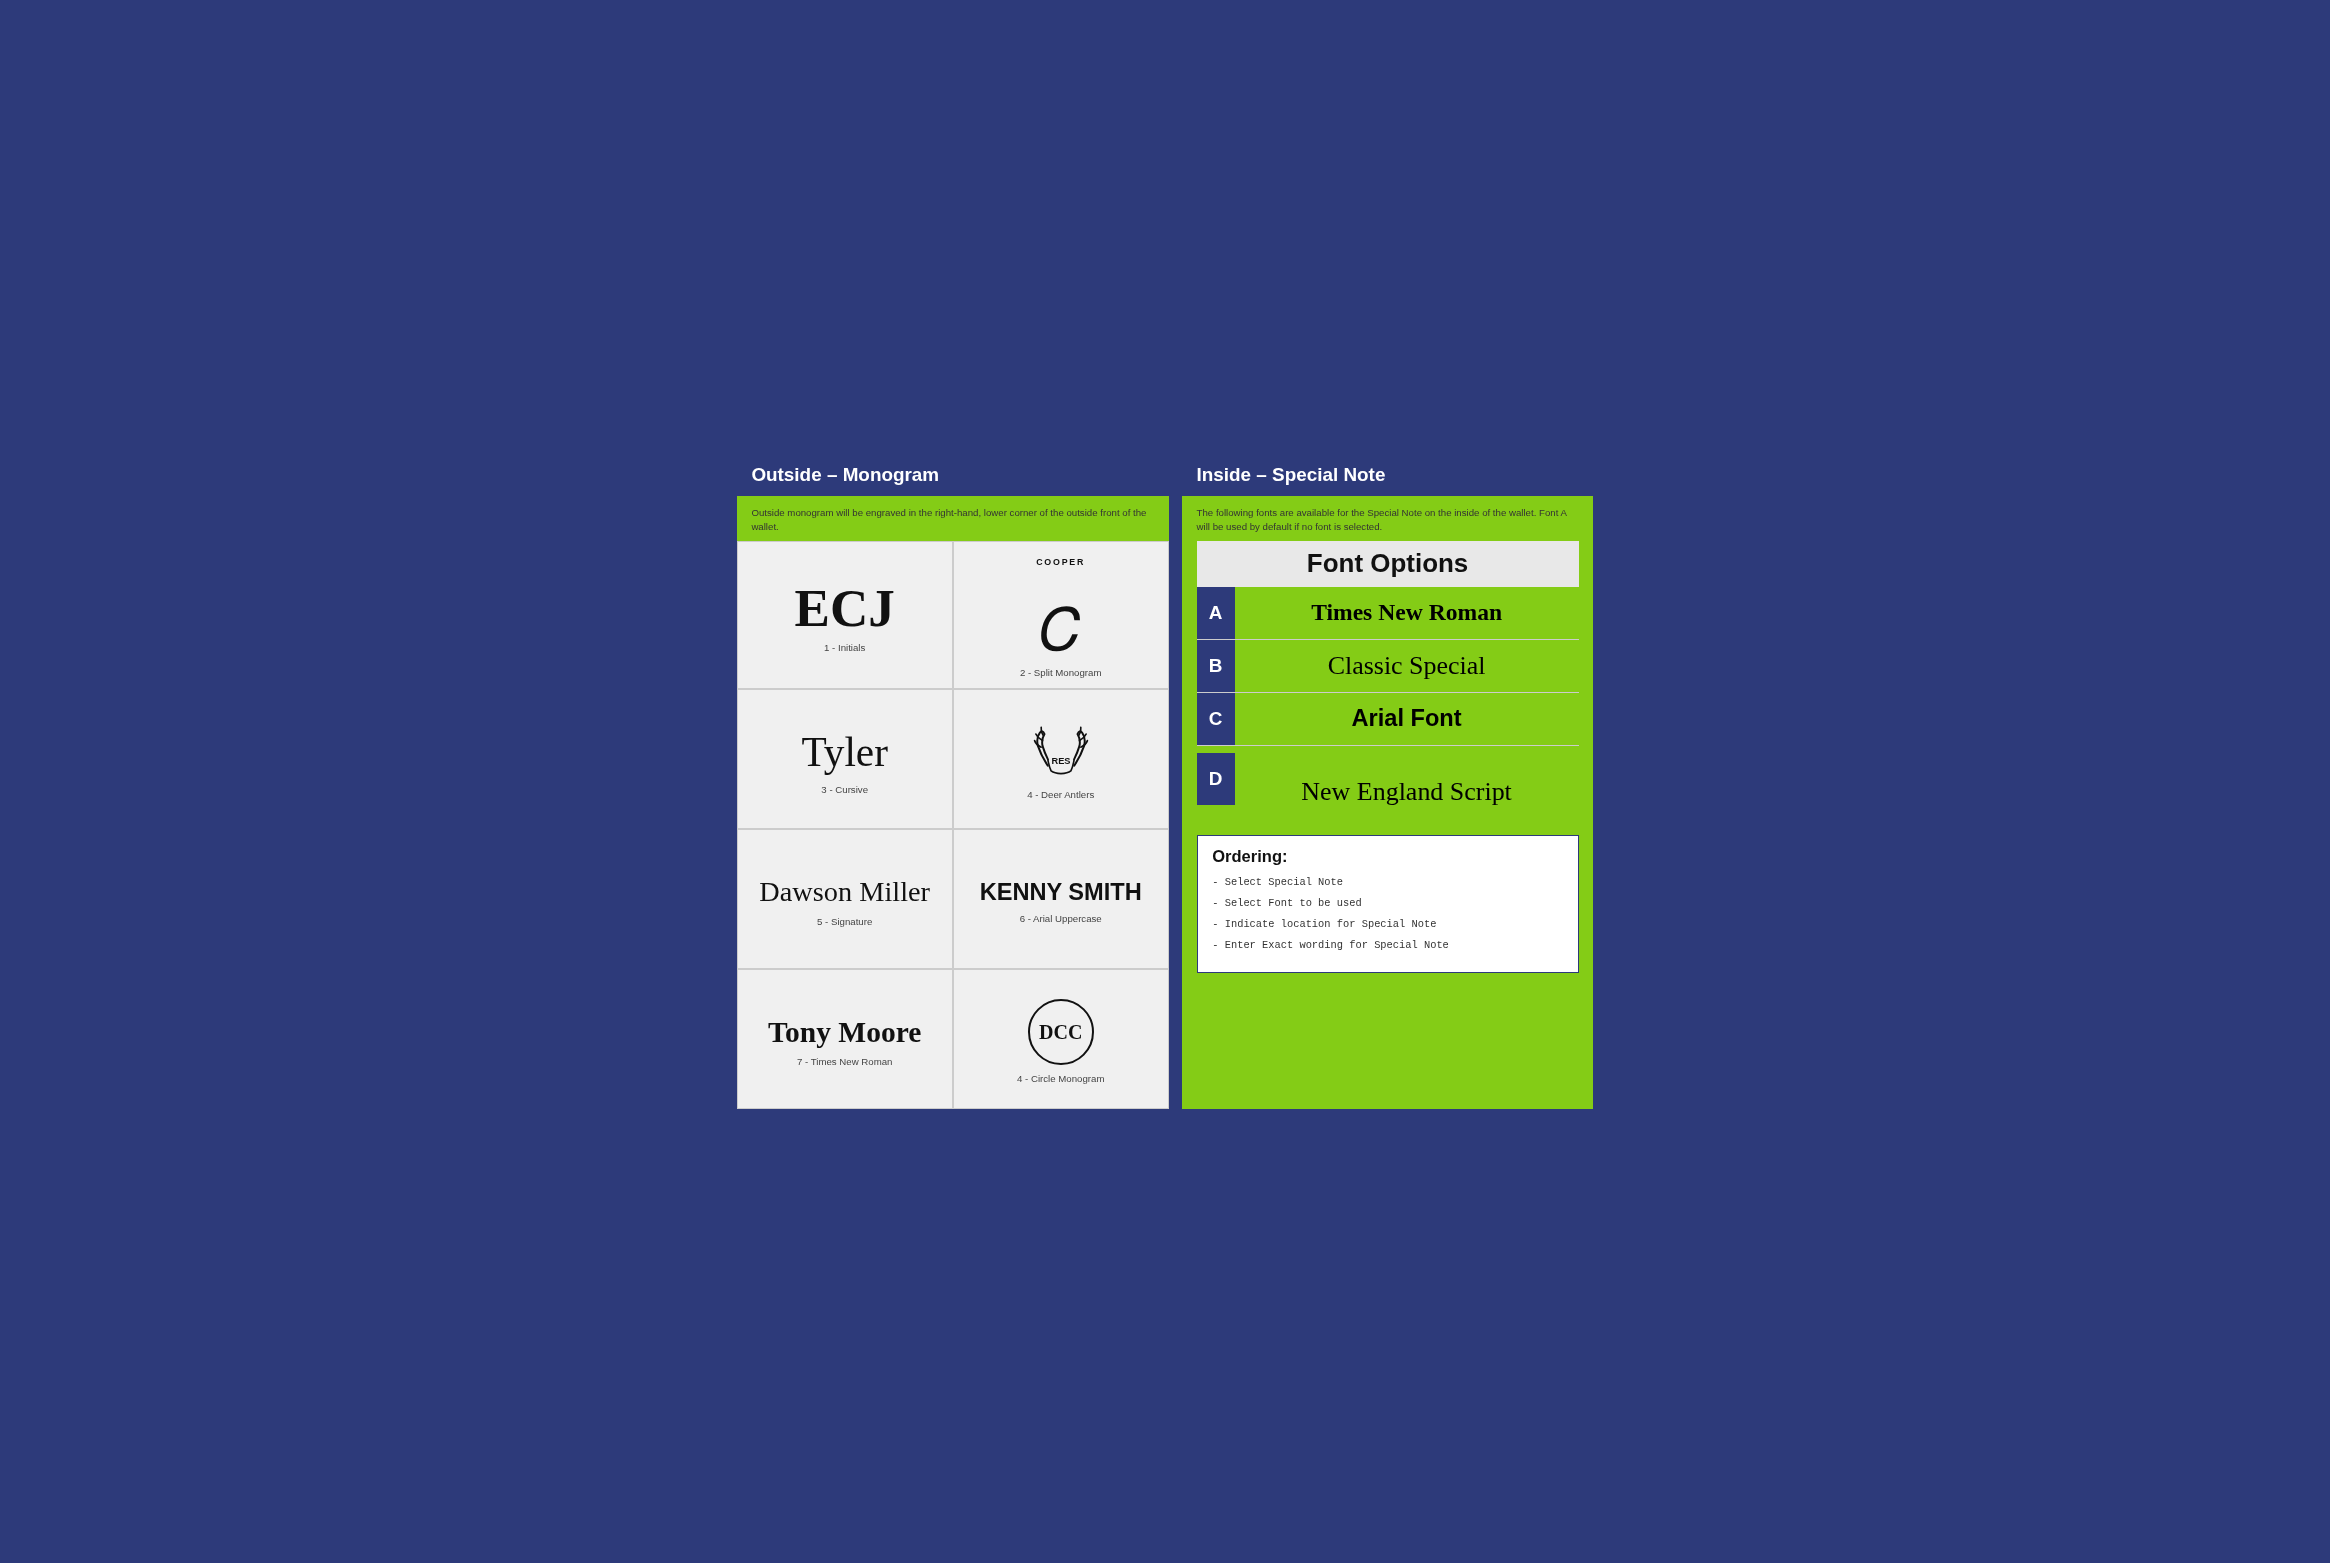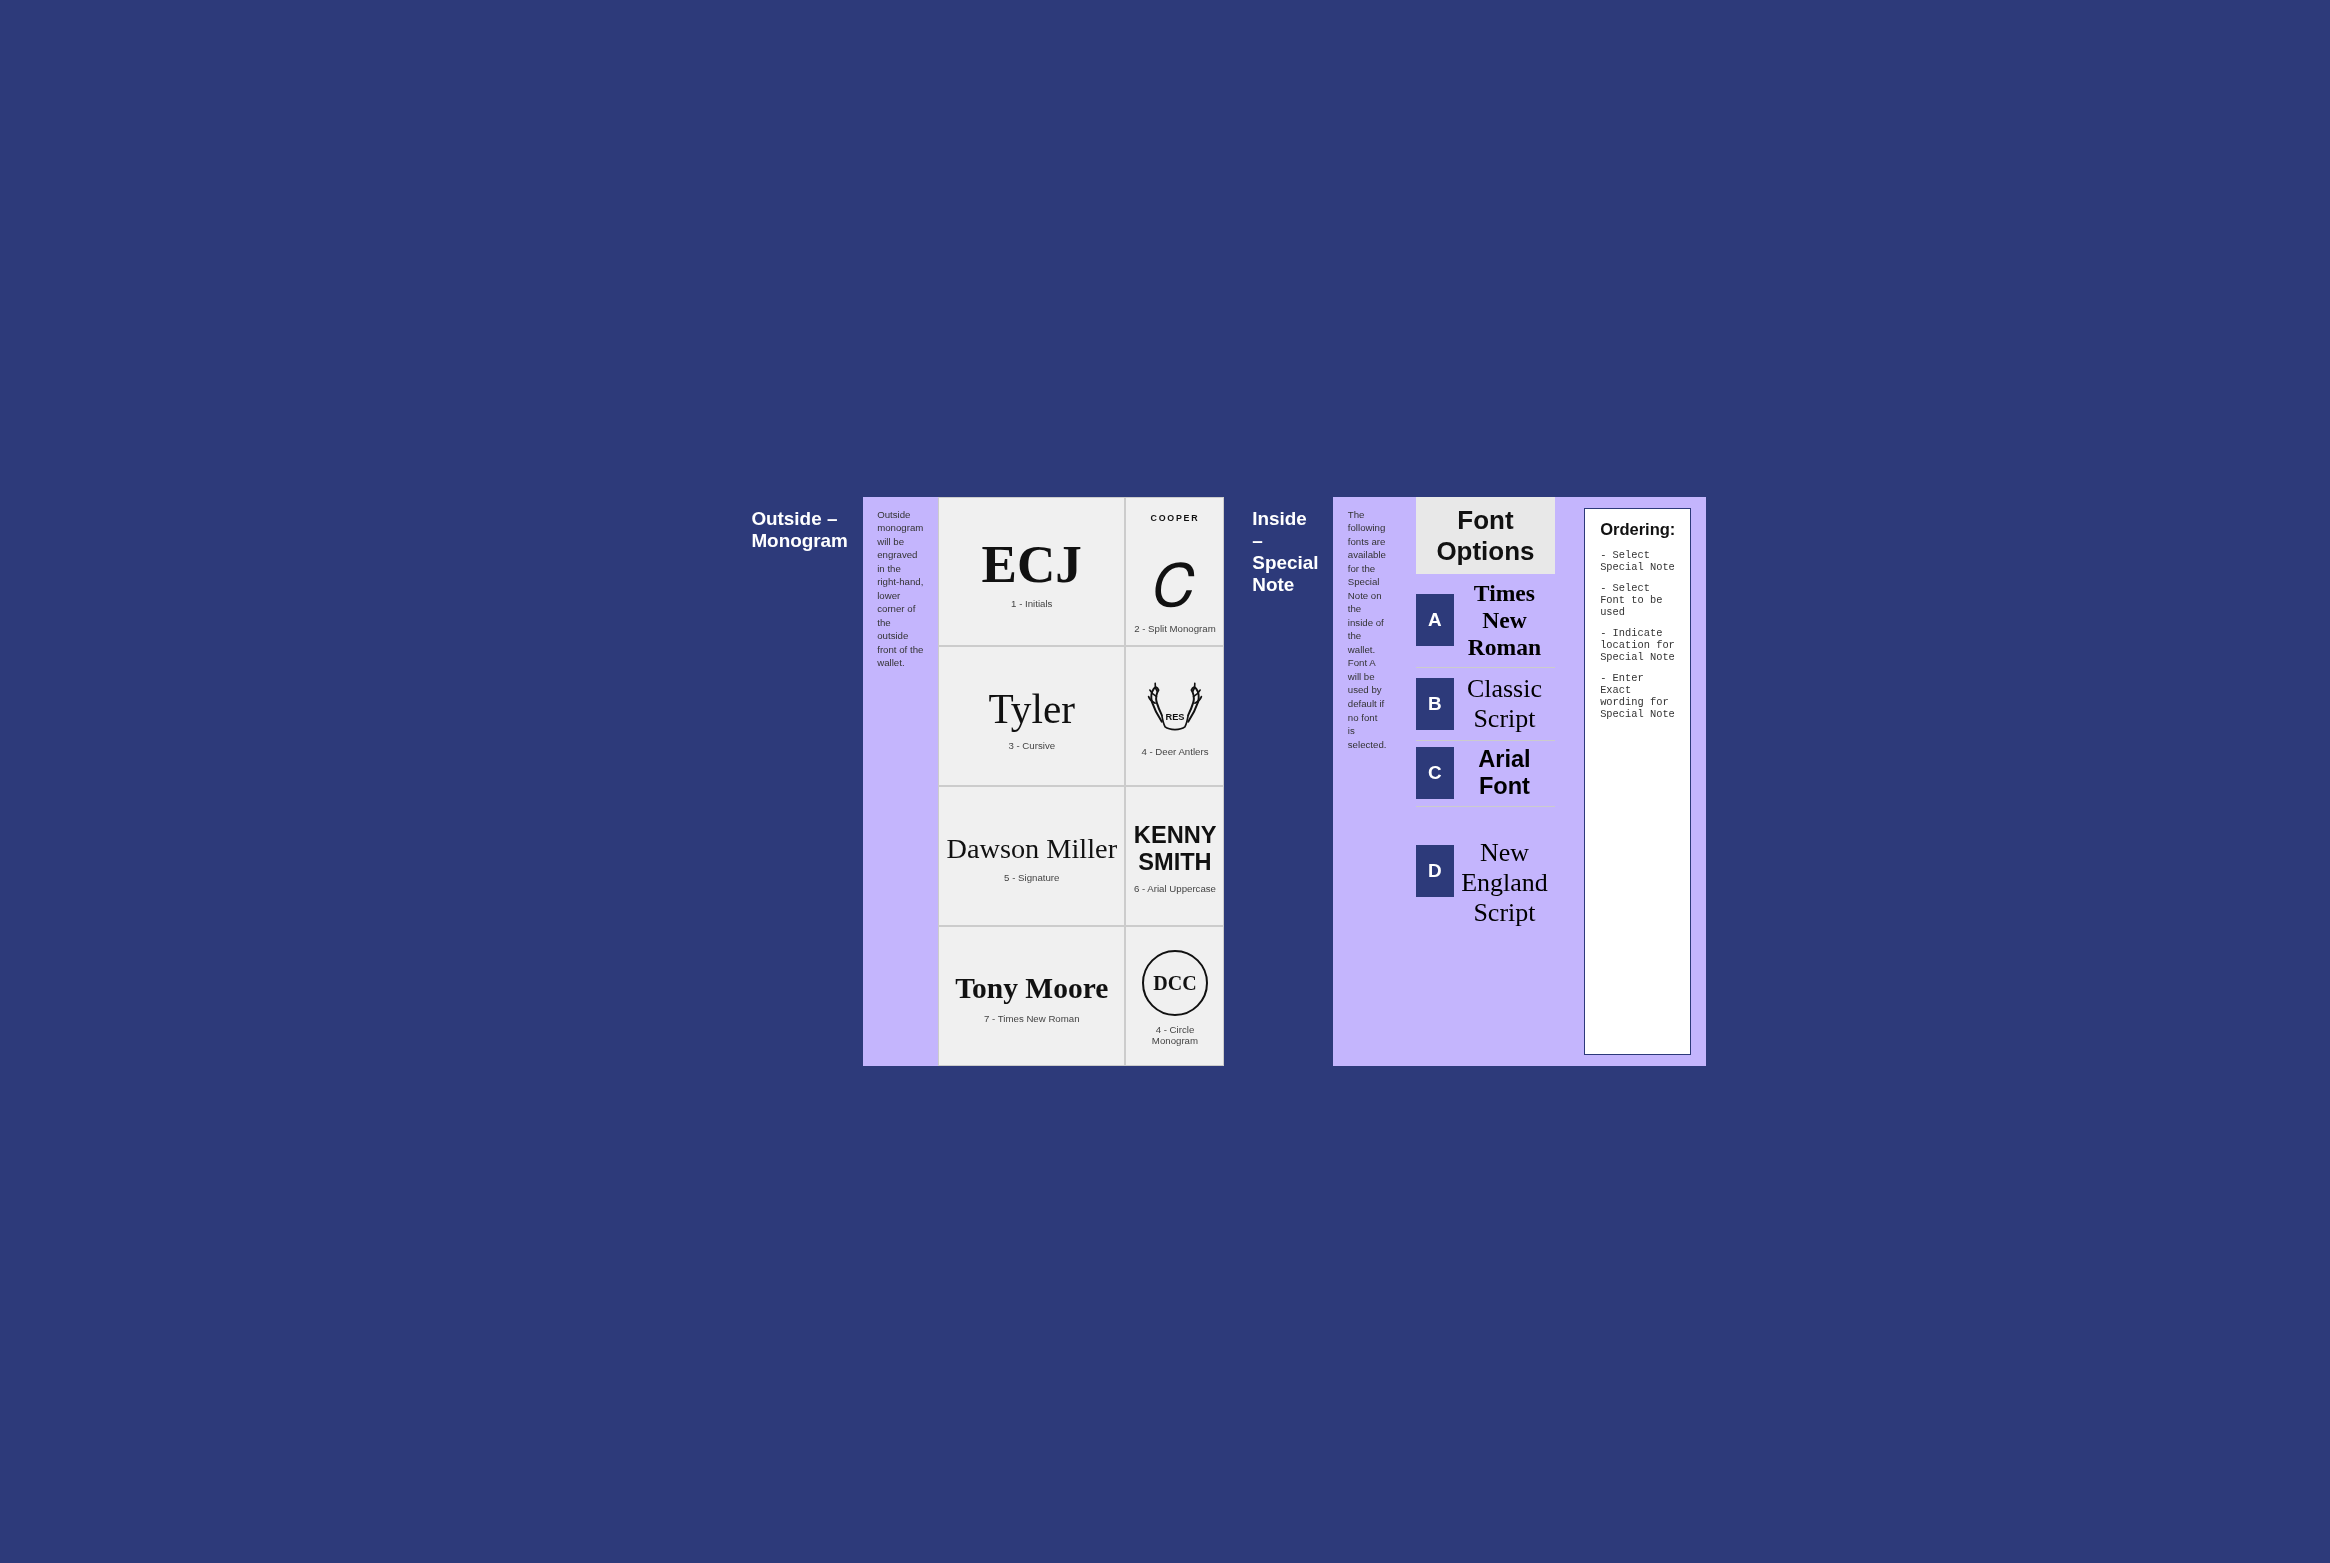--- a/index.html
+++ b/index.html
@@ -17,24 +17,24 @@
     .outer-container {
       background: #2d3a7a;
       padding: 13.2px;
       display: flex;
       gap: 13.2px;
       max-width: 883px;
       width: 100%;
     }
 
     .panel {
-      background: #c4b5fd;
+      background: #84cc16;
       flex: 1;
       display: flex;
-      flex-direction: row;
+      flex-direction: column;
     }
 
     .panel-header {
       background: #2d3a7a;
       color: white;
       font-size: 1.6rem;
       font-weight: bold;
       padding: 10.3px 14.7px;
     }
 
@@ -344,21 +344,21 @@
         <div class="font-letter">
           <span>A</span>
         </div>
         <div class="font-name font-a">Times New Roman</div>
       </div>
 
       <div class="font-row">
         <div class="font-letter">
           <span>B</span>
         </div>
-        <div class="font-name font-b">Classic Script</div>
+        <div class="font-name font-b">Classic Special</div>
       </div>
 
       <div class="font-row">
         <div class="font-letter">
           <span>C</span>
         </div>
         <div class="font-name font-c">Arial Font</div>
       </div>
 
       <div class="font-row" style="border-bottom: none;">

